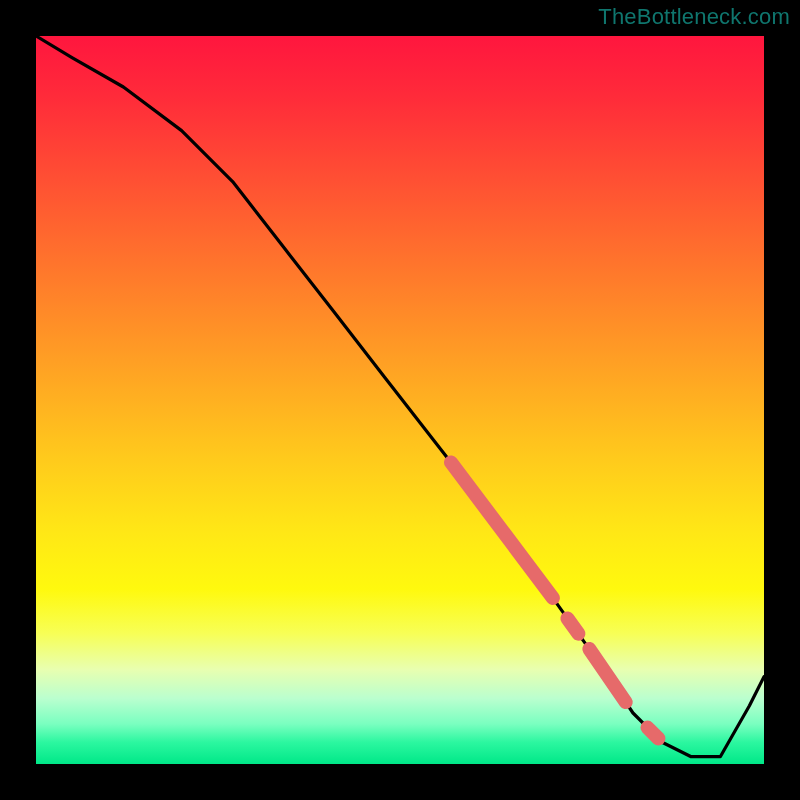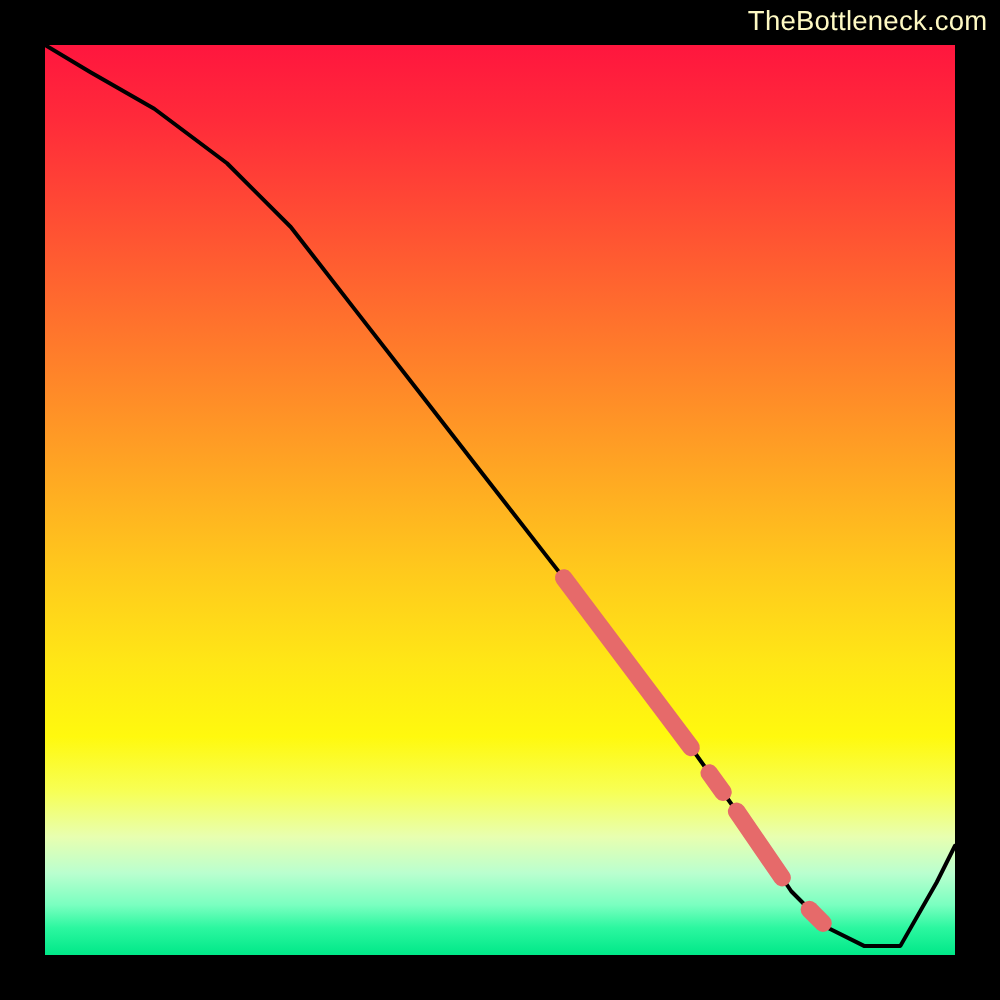--- a/index.html
+++ b/index.html
@@ -45,21 +45,21 @@
   svg.line {
     position: absolute;
     left: 0;
     top: 0;
   }
   .watermark {
     position: absolute;
     top: 4px;
     right: 10px;
     font: 22px Arial, Helvetica, sans-serif;
-    color: #fef9c3;
+    color: #0f766e;
     letter-spacing: 0.2px;
     user-select: none;
   }
 </style>
 </head>
 <body>
 
 <div class="frame">
   <div class="plot">
     <svg class="line" width="728" height="728" viewBox="0 0 728 728">

